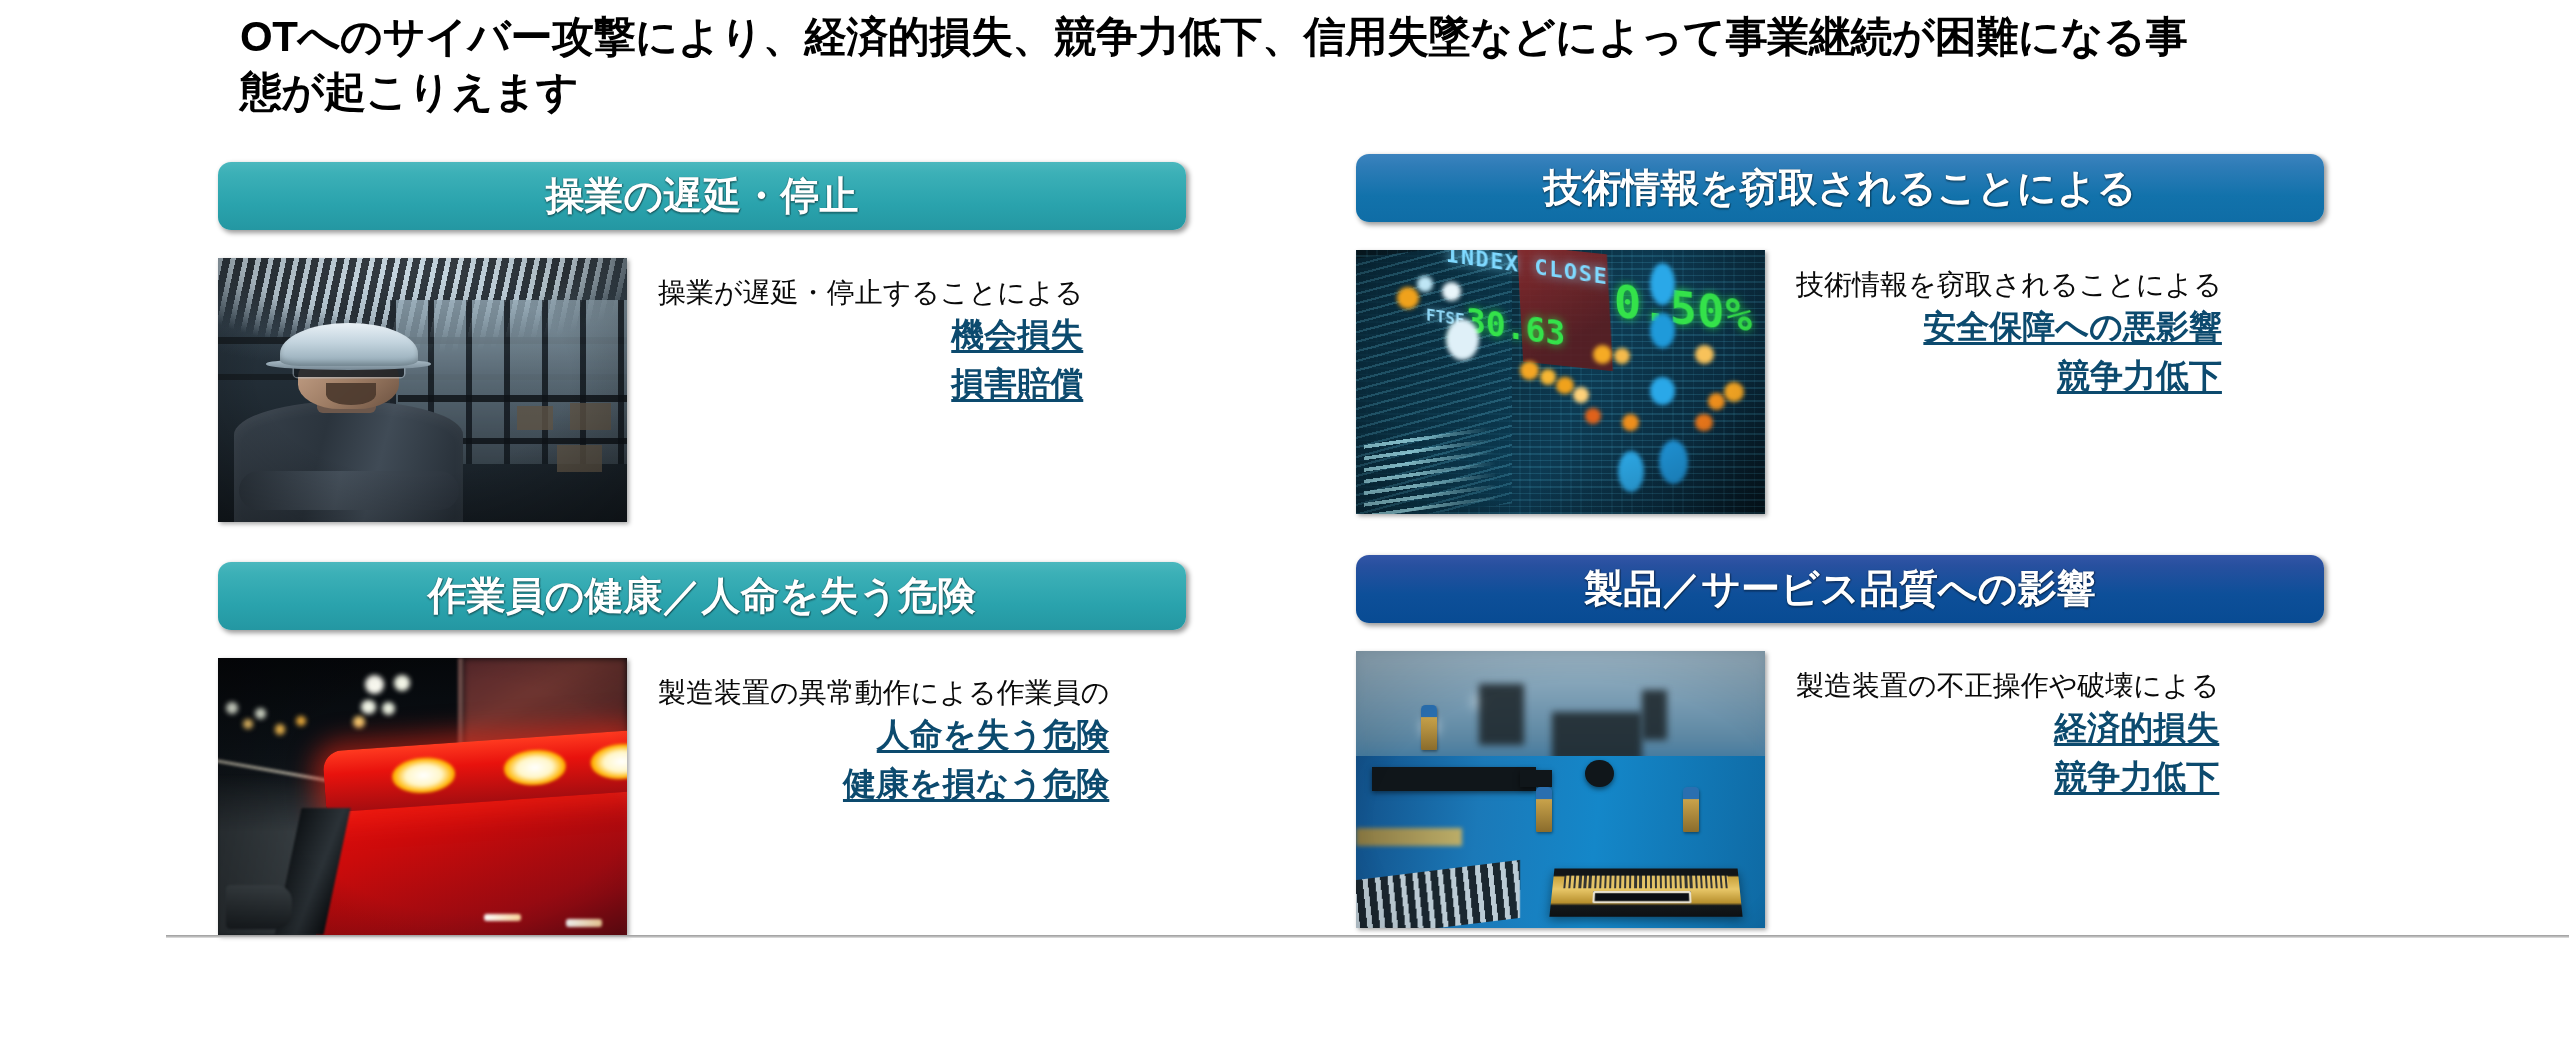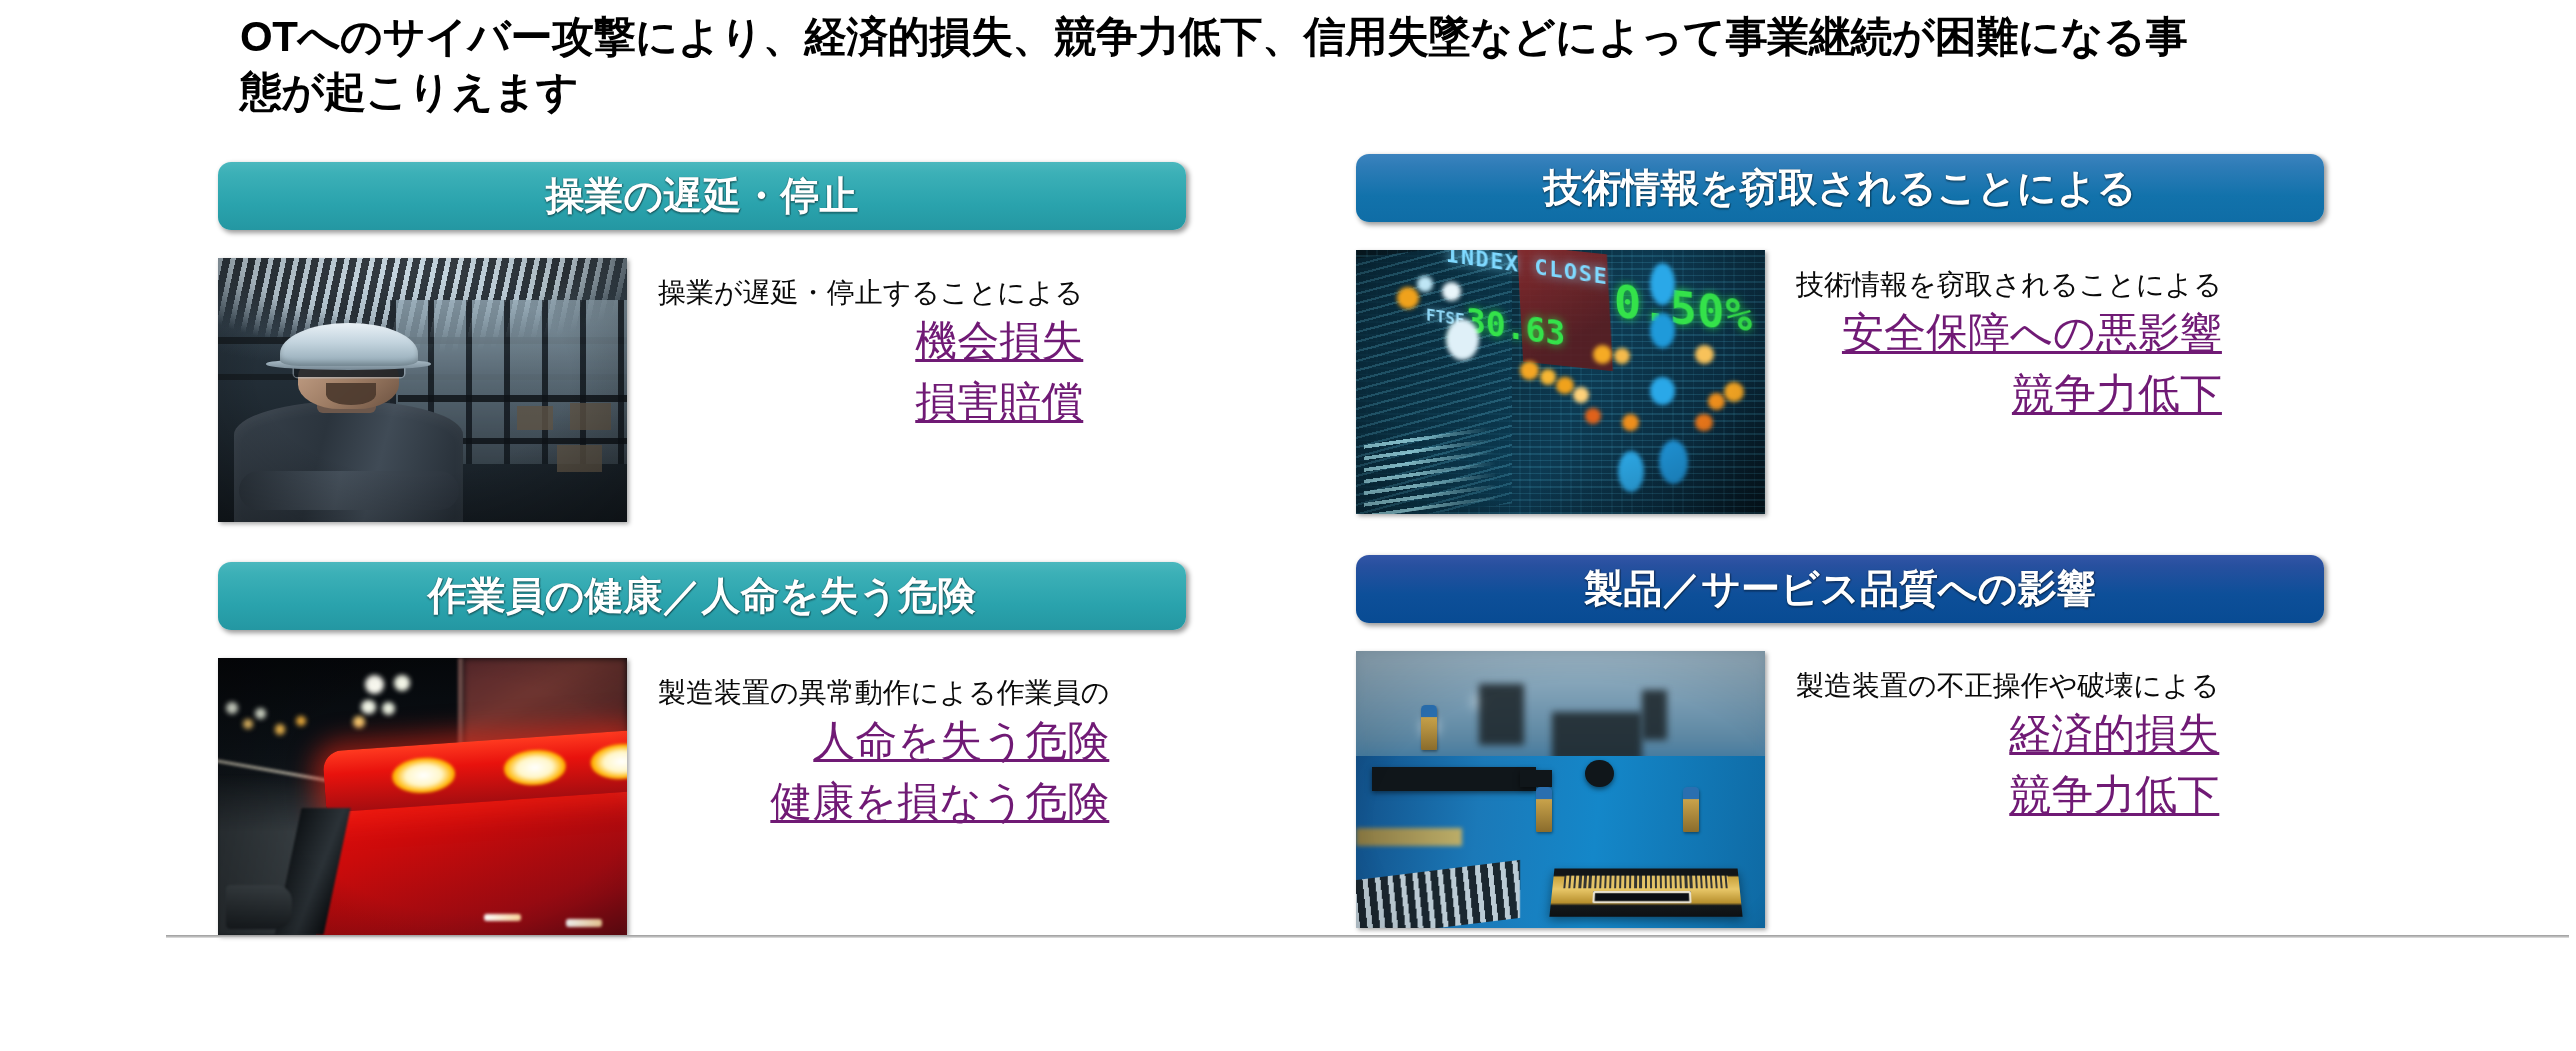--- a/index.html
+++ b/index.html
@@ -106,23 +106,23 @@
   .lead {
     font-size: 28px;
     line-height: 1.18;
     color: #0a0a0a;
     white-space: nowrap;
     font-family: "Liberation Sans", sans-serif;
   }
   .hl {
     display: block;
     margin-top: 5.8px;
-    font-size: 42px;
-    font-weight: normal;
-    color: #701a75;
+    font-size: 33px;
+    font-weight: bold;
+    color: #0c4a6e;
     text-decoration: underline;
     text-decoration-thickness: 2.9px;
     text-underline-offset: 4.4px;
     white-space: nowrap;
     line-height: 1.30;
     font-family: "Liberation Sans", sans-serif;
   }
 
   
   #divider {

